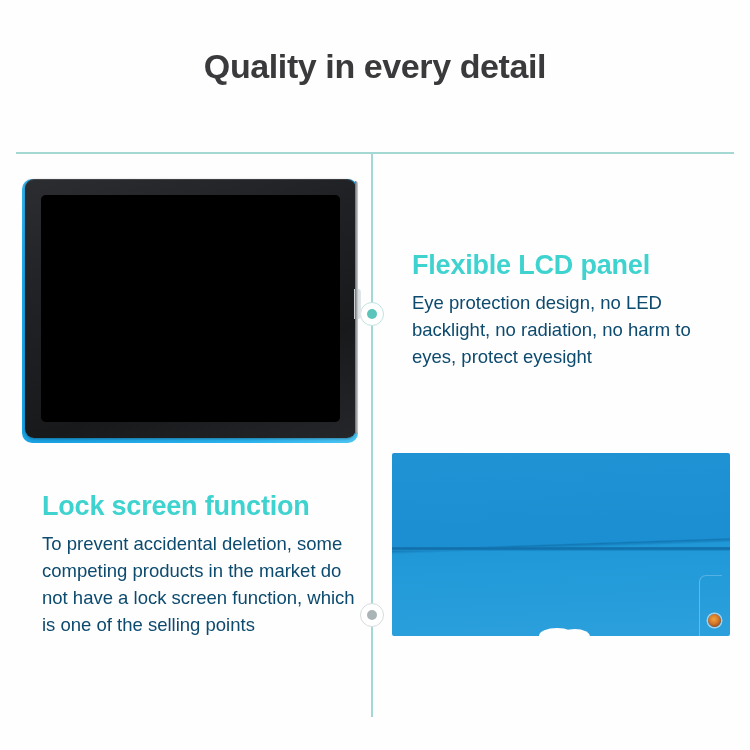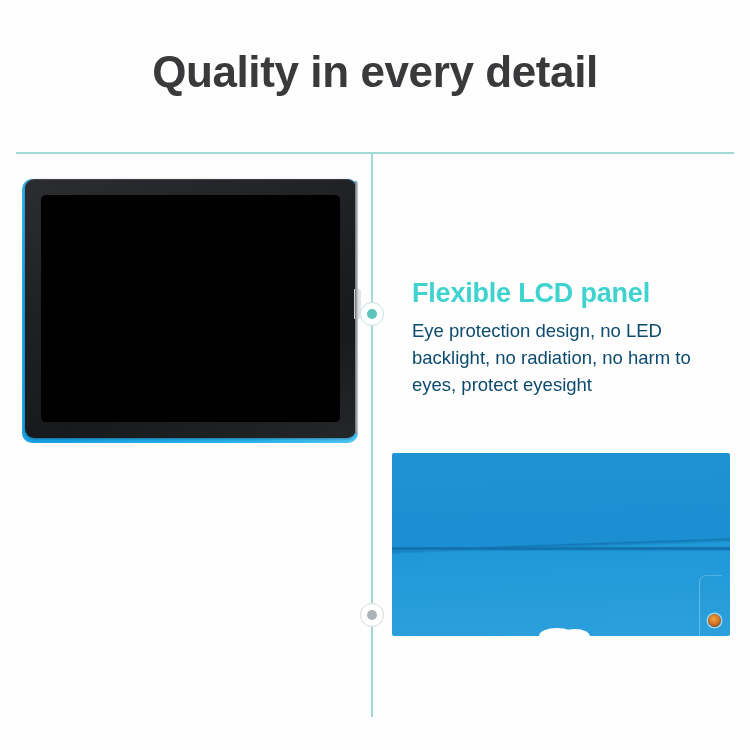--- a/index.html
+++ b/index.html
@@ -21,21 +21,21 @@
     overflow: hidden;
   }
 
   
   .page-title {
     position: absolute;
     top: 46px;
     left: 0;
     width: 750px;
     text-align: center;
-    font-size: 44px;
+    font-size: 34px;
     font-weight: 700;
     letter-spacing: -0.4px;
     color: #3a3a3c;
     line-height: 1.2;
   }
 
   
   .h-divider {
     position: absolute;
     top: 152px;
@@ -208,21 +208,20 @@
     bottom: -8px;
     width: 30px;
     height: 15px;
     background: #fefeff;
     border-radius: 50%;
   }
 
   
   .feature {
     position: absolute;
-    margin-top: 28px;
   }
   .feature-heading {
     font-size: 27px;
     font-weight: 600;
     color: #3fd3d0;
     line-height: 1.18;
     letter-spacing: -0.2px;
     margin: 0 0 7px 0;
     white-space: nowrap;
   }
@@ -278,15 +277,17 @@
     <div class="cover-notch"></div>
     <div class="cover-notch2"></div>
   </div>
 
   <div class="feature feature-right">
     <p class="feature-heading">Flexible LCD panel</p>
     <p class="feature-body">Eye protection design, no LED backlight, no radiation, no harm to eyes, protect eyesight</p>
   </div>
 
   <div class="feature feature-left">
+    <p class="feature-heading">Lock screen function</p>
+    <p class="feature-body">To prevent accidental deletion, some competing products in the market do not have a lock screen function, which is one of the selling points</p>
   </div>
 
 </div>
 
 </body></html>

